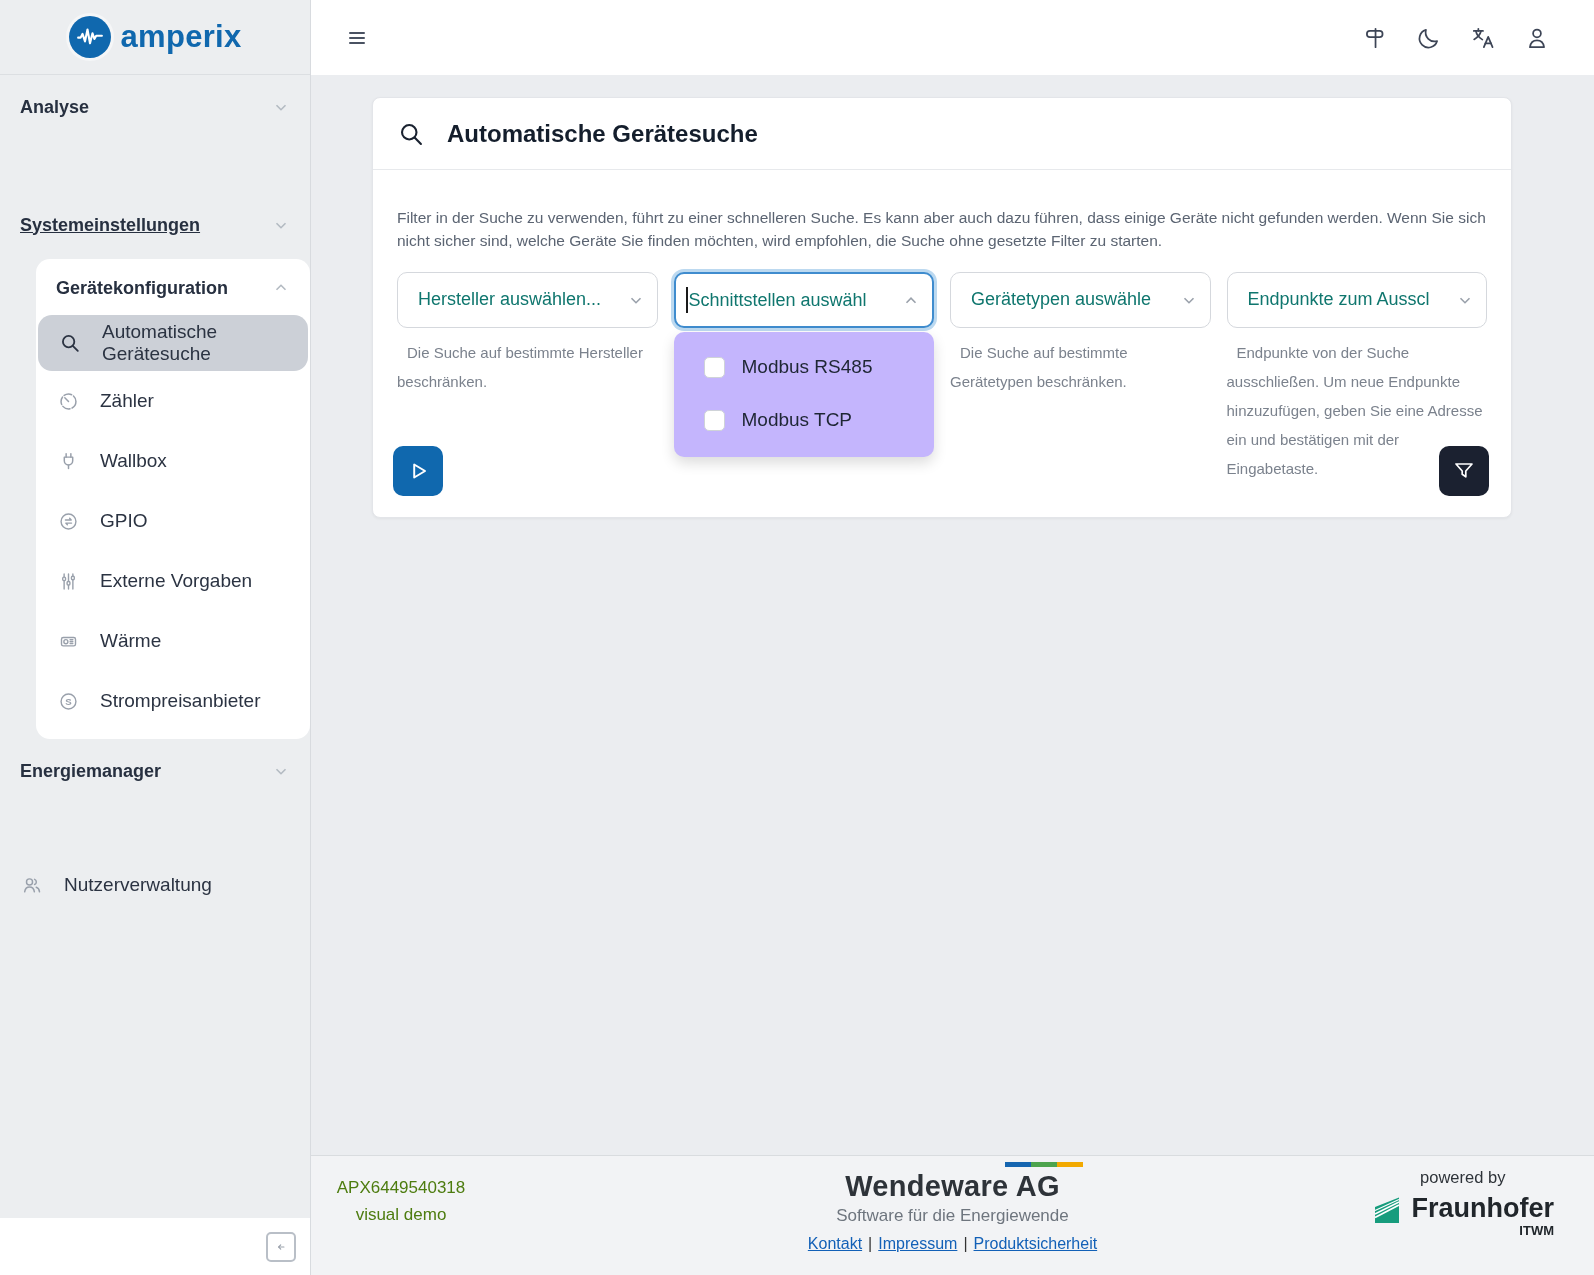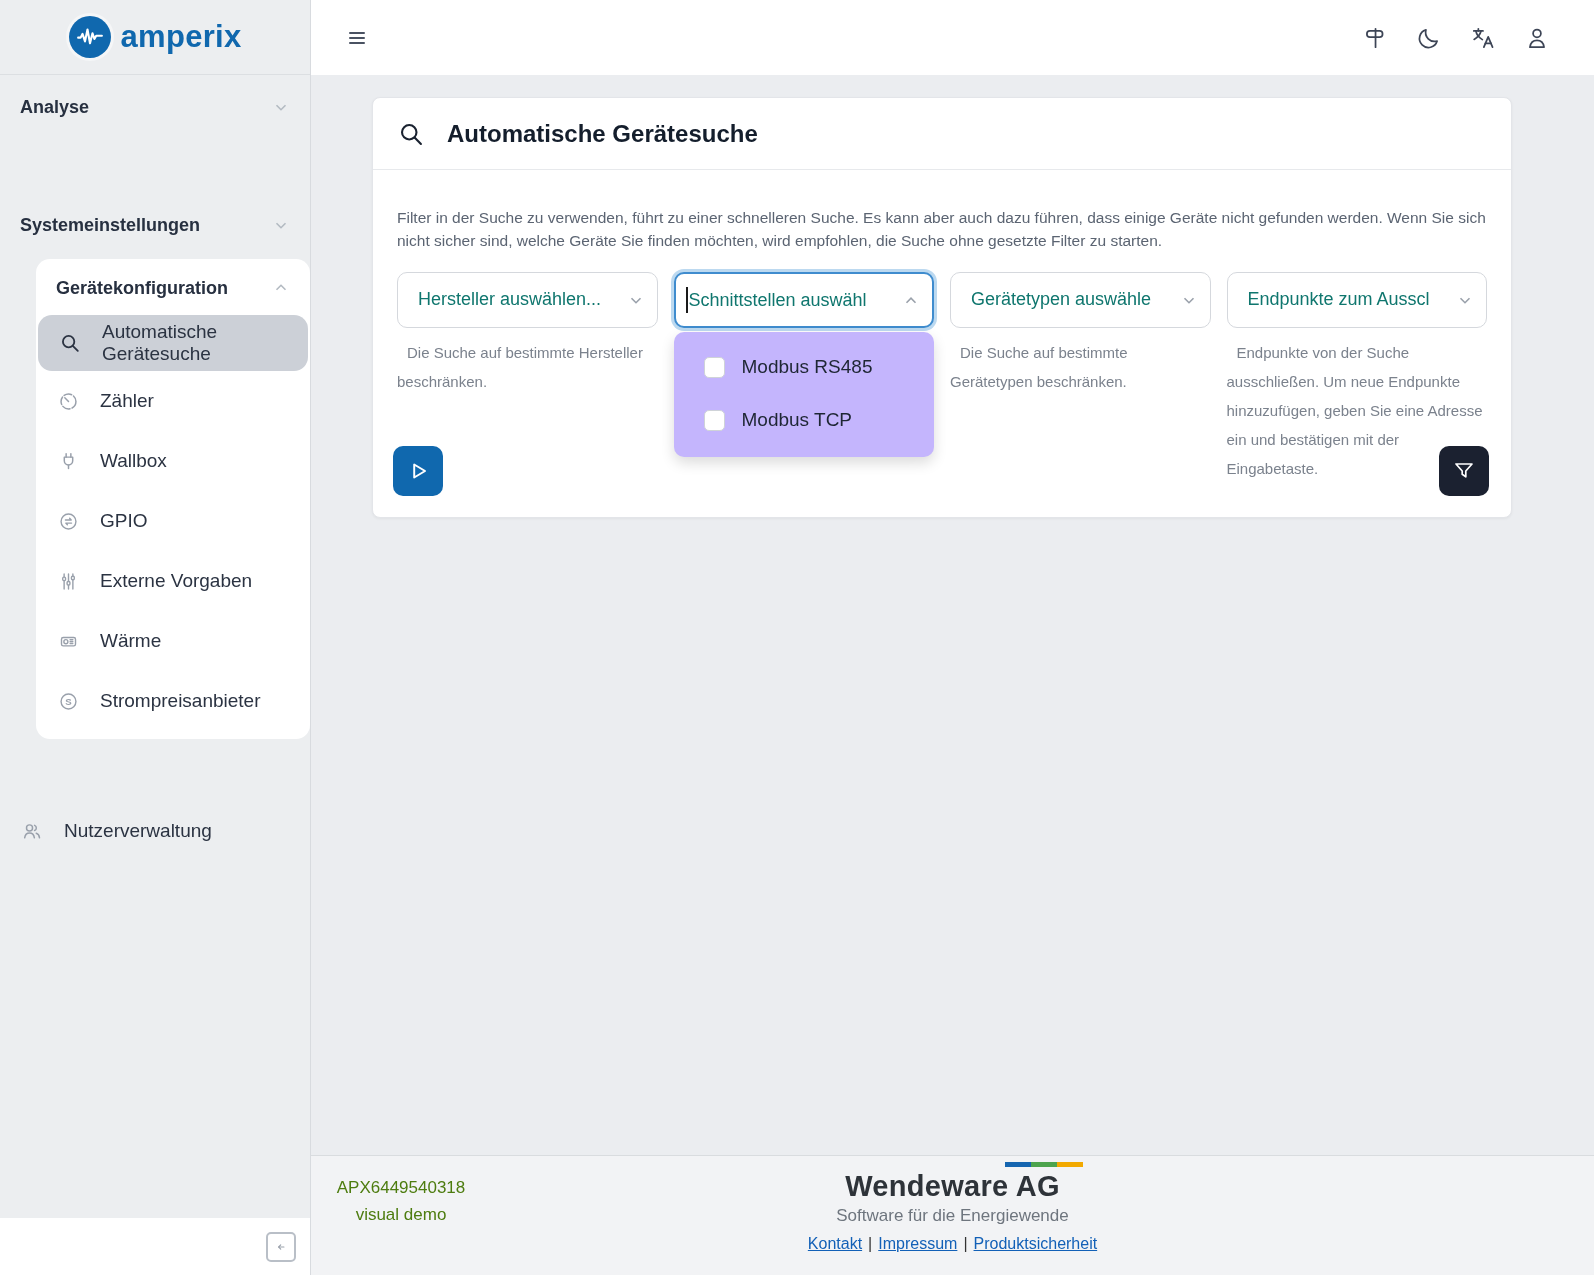--- a/index.html
+++ b/index.html
@@ -15,21 +15,21 @@
     background:#eceef0; border-right:1px solid #d8dbdf; }
   .logo-bar { height:75px; display:flex; align-items:center; justify-content:center;
     gap:10px; border-bottom:1px solid #dcdfe2; }
   .logo-circle { width:42px; height:42px; border-radius:50%; background:#1068ae;
     display:flex; align-items:center; justify-content:center; box-shadow:0 0 0 3px #f5f6f7; }
   .logo-text { color:#1068ae; font-size:31px; font-weight:bold; letter-spacing:.3px; }
 
   .section-header { display:flex; align-items:center; justify-content:space-between;
     padding:0 20px; font-size:18px; font-weight:bold; color:#273040; cursor:pointer; }
   .sh-analyse { height:44px; margin-top:10px; }
-  .sh-system  { height:44px; margin-top:74px; }
+  .sh-system  { height:44px; margin-top:74px;text-decoration:underline; }
   .sh-energie { height:44px; margin-top:10px; }
   .chev { color:#b3bac2; flex:none; }
 
   .nav-panel { background:#ffffff; border-radius:14px; margin-top:12px; padding:0 0 8px;margin-left:36px; }
   .sh-geraete { height:50px; padding-top:8px; }
   .nav-item { height:60px; display:flex; align-items:center; gap:20px;
     padding:0 14px 0 20px; font-size:19px; color:#2b3342; cursor:pointer; }
   .nav-item .ic { width:24px; height:24px; color:#99a0ab; flex:none;
     display:flex; align-items:center; justify-content:center; }
   .nav-item.active { background:#ccd0d7; border-radius:14px; height:56px; margin:6px 2px 0; }
@@ -232,20 +232,28 @@
       <span class="ic">
         <svg width="21" height="21" viewBox="0 0 24 24" fill="none" stroke="currentColor" stroke-width="1.6">
           <circle cx="12" cy="12" r="8.5"></circle>
           <text x="12" y="16" text-anchor="middle" font-size="11" font-weight="bold" fill="currentColor" stroke="none" font-family="Liberation Sans, sans-serif">S</text>
         </svg>
       </span>
       <span>Strompreisanbieter</span>
     </div>
   </div>
 
+  <div class="section-header sh-energie">
+    <span>Energiemanager</span>
+    <span class="chev">
+      <svg width="18" height="18" viewBox="0 0 20 20" fill="none" stroke="currentColor" stroke-width="1.8">
+          <path d="M5 8l5 5 5-5"></path>
+        </svg>
+    </span>
+  </div>
 
   <div class="nav-item user">
     <span class="ic">
       <svg width="22" height="22" viewBox="0 0 24 24" fill="none" stroke="currentColor" stroke-width="1.6" stroke-linecap="round" stroke-linejoin="round">
         <circle cx="9.3" cy="8.6" r="3.3"></circle>
         <path d="M4 19.5c.5-3.4 2.7-5.3 5.3-5.3s4.8 1.9 5.3 5.3"></path>
         <path d="M14.8 5.8a3 3 0 0 1 0 5.6"></path>
         <path d="M16.6 14.4c2.1.6 3.3 2.4 3.6 5.1"></path>
       </svg>
     </span>
@@ -406,14 +414,29 @@
           <span class="cb-green"></span>
           <span class="cb-yellow"></span>
       </div>
       <div class="company">Wendeware AG</div>
       <div class="tagline">Software für die Energiewende</div>
       <div class="f-links">
         <a>Kontakt</a><span class="sep">|</span><a>Impressum</a><span class="sep">|</span><a>Produktsicherheit</a>
       </div>
     </div>
 
+    <div class="f-right">
+      <div class="powered">powered by</div>
+      <div class="fh-row">
+        <svg width="32" height="32" viewBox="0 0 32 32">
+          <polygon points="4,29 4,13 28,3.5 28,29" fill="#179c7d"></polygon>
+          <path d="M4 20 L28 8" stroke="#ffffff" stroke-width="1.5" fill="none"></path>
+          <path d="M4 16.5 L28 5.5" stroke="#ffffff" stroke-width="1.2" fill="none"></path>
+          <path d="M4 23.5 L28 11" stroke="#ffffff" stroke-width="1.8" fill="none"></path>
+        </svg>
+        <span class="fh-col">
+          <span class="fh-name">Fraunhofer</span>
+          <span class="fh-sub">ITWM</span>
+        </span>
+      </div>
+    </div>
   </footer>
 </div>
 
 </body></html>

